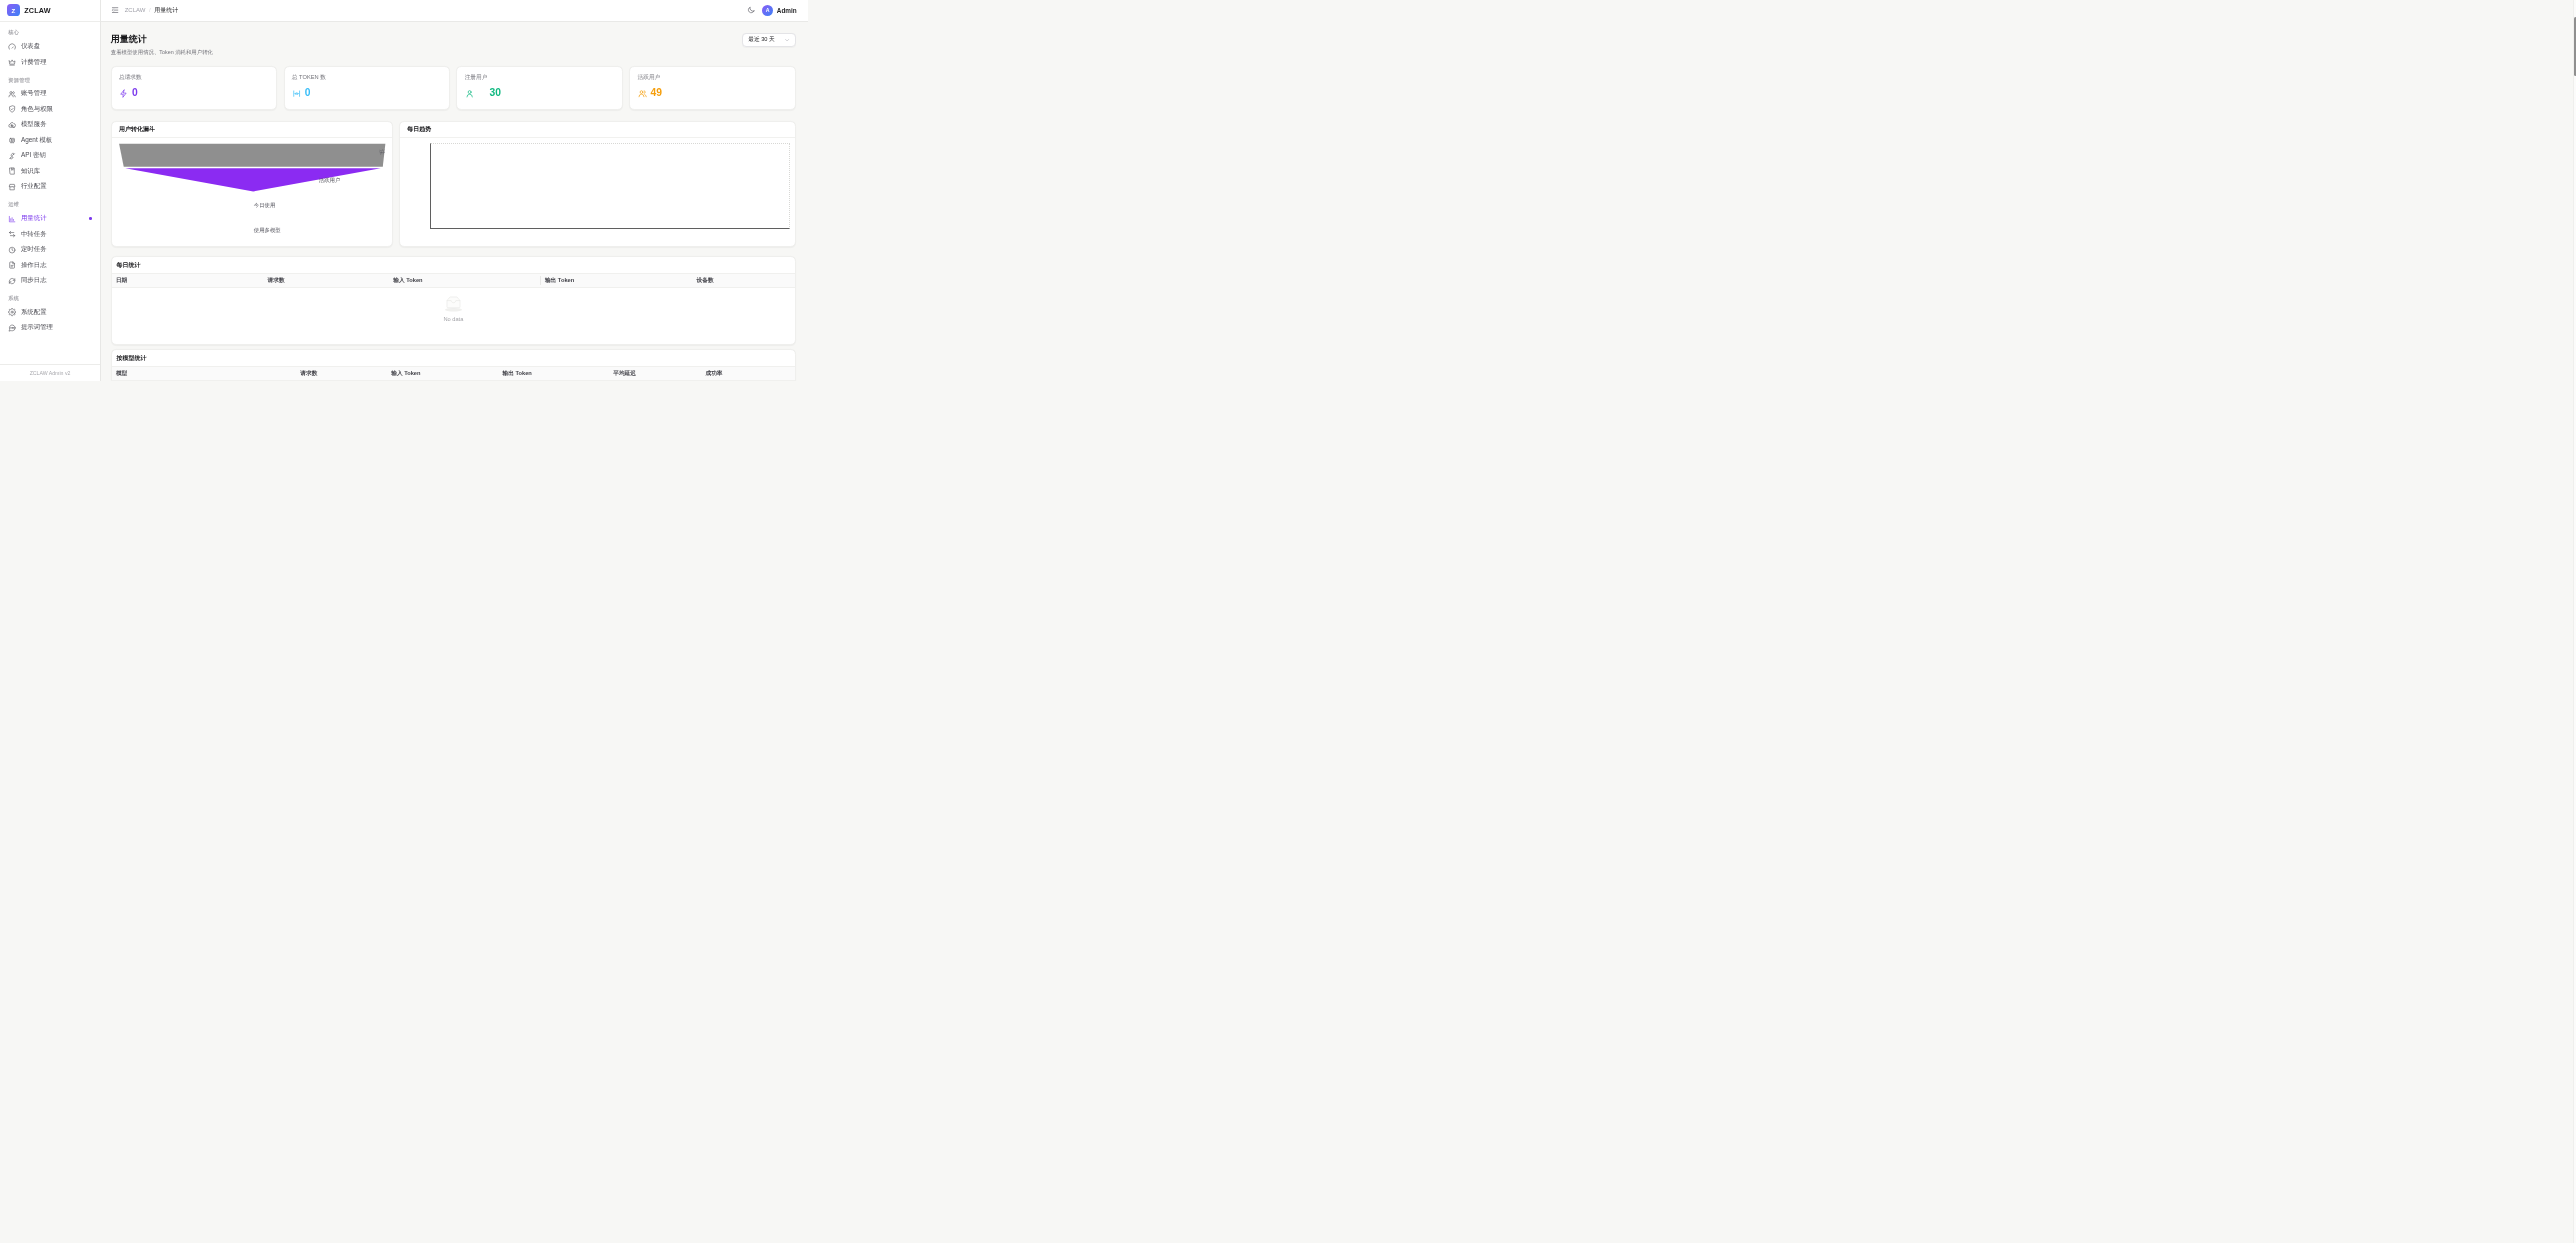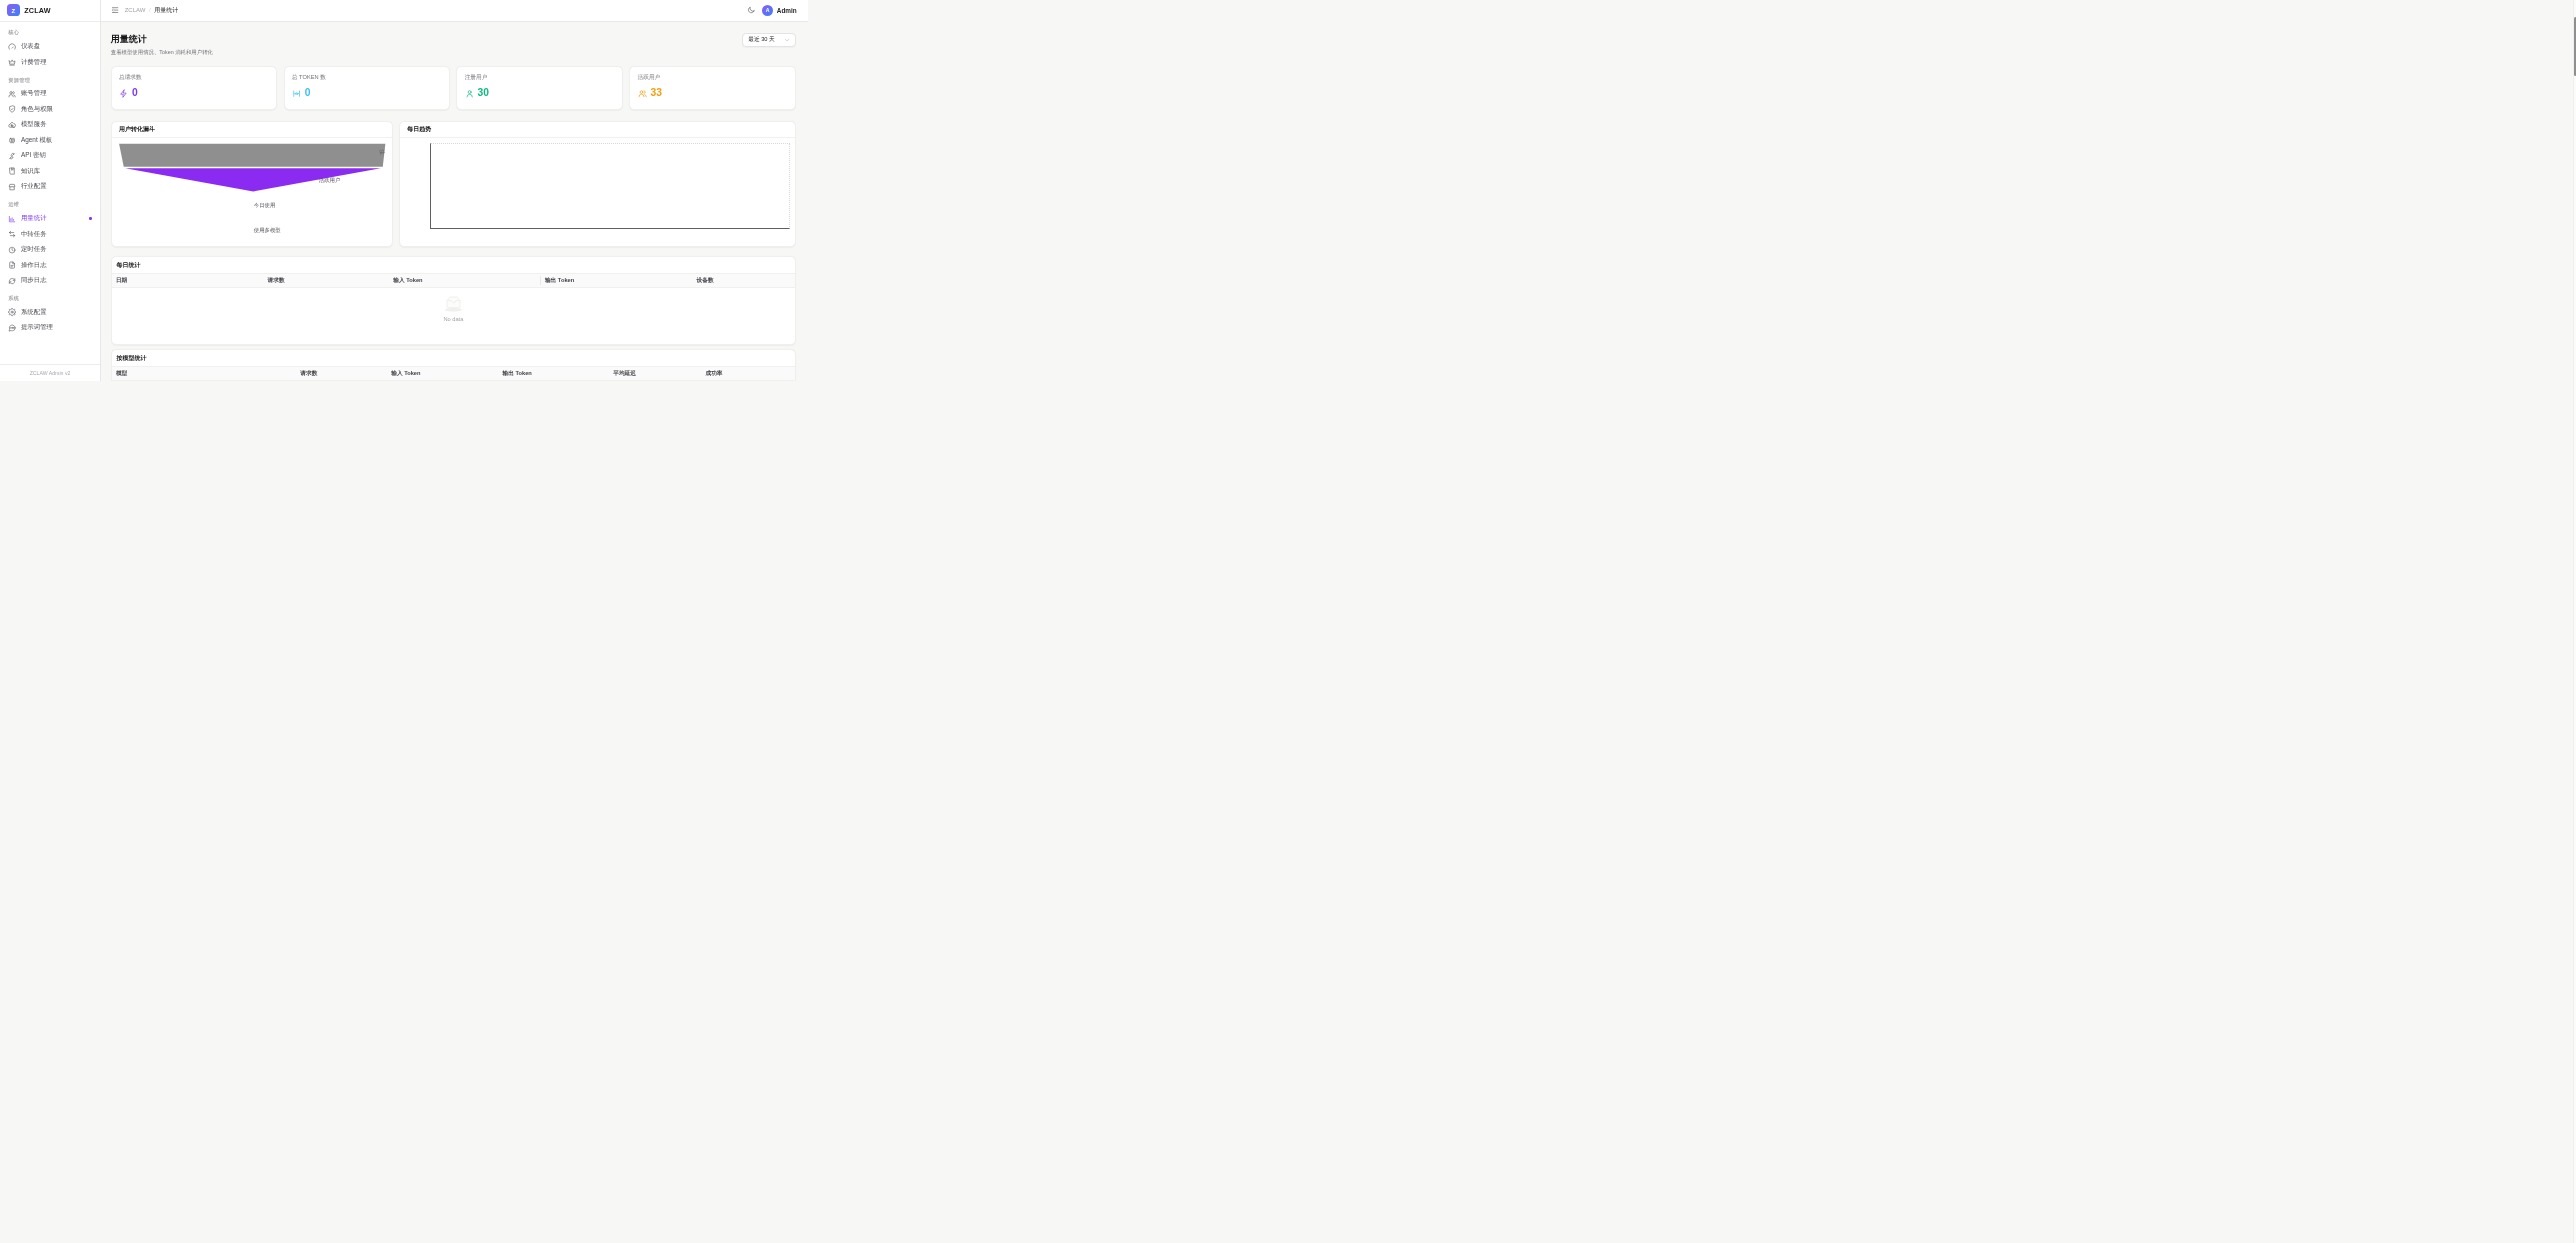--- a/index.html
+++ b/index.html
@@ -329,35 +329,35 @@
           </div>
           <div class="stat-card">
             <div class="stat-label">注册用户</div>
             <div class="stat-value-row">
               <span class="icon stat-icon" style="color: rgb(16, 185, 129);">
                 <svg viewBox="0 0 24 24" fill="none" stroke="currentColor" stroke-width="1.8" stroke-linecap="round" stroke-linejoin="round">
                   <circle cx="12" cy="8" r="3.8"></circle>
                   <path d="M5 20.5a7 7 0 0 1 14 0"></path>
                 </svg>
               </span>
-              <span class="stat-value" style="color: rgb(16, 185, 129);">30</span>
+              <span class="stat-value" style="color: rgb(16, 185, 129); margin-left: 12px;">30</span>
             </div>
           </div>
           <div class="stat-card">
             <div class="stat-label">活跃用户</div>
             <div class="stat-value-row">
               <span class="icon stat-icon" style="color: rgb(245, 158, 11);">
                 <svg viewBox="0 0 24 24" fill="none" stroke="currentColor" stroke-width="1.8" stroke-linecap="round" stroke-linejoin="round">
                   <circle cx="9" cy="8" r="3.5"></circle>
                   <path d="M2.5 20a6.5 6.5 0 0 1 13 0"></path>
                   <path d="M16 4.6a3.5 3.5 0 0 1 0 6.8"></path>
                   <path d="M17.5 14.4a6.5 6.5 0 0 1 4 5.6"></path>
                 </svg>
               </span>
-              <span class="stat-value" style="color: rgb(245, 158, 11);">33</span>
+              <span class="stat-value" style="color: rgb(245, 158, 11);">49</span>
             </div>
           </div>
         </div>
 
       <div class="charts-row">
 
         <div class="card funnel-card">
           <div class="card-head">用户转化漏斗</div>
           <svg class="funnel-svg" viewBox="0 0 547 214">
             <polygon points="13,11 531,11 526,56 22,56" fill="#8f8f8f"></polygon>

